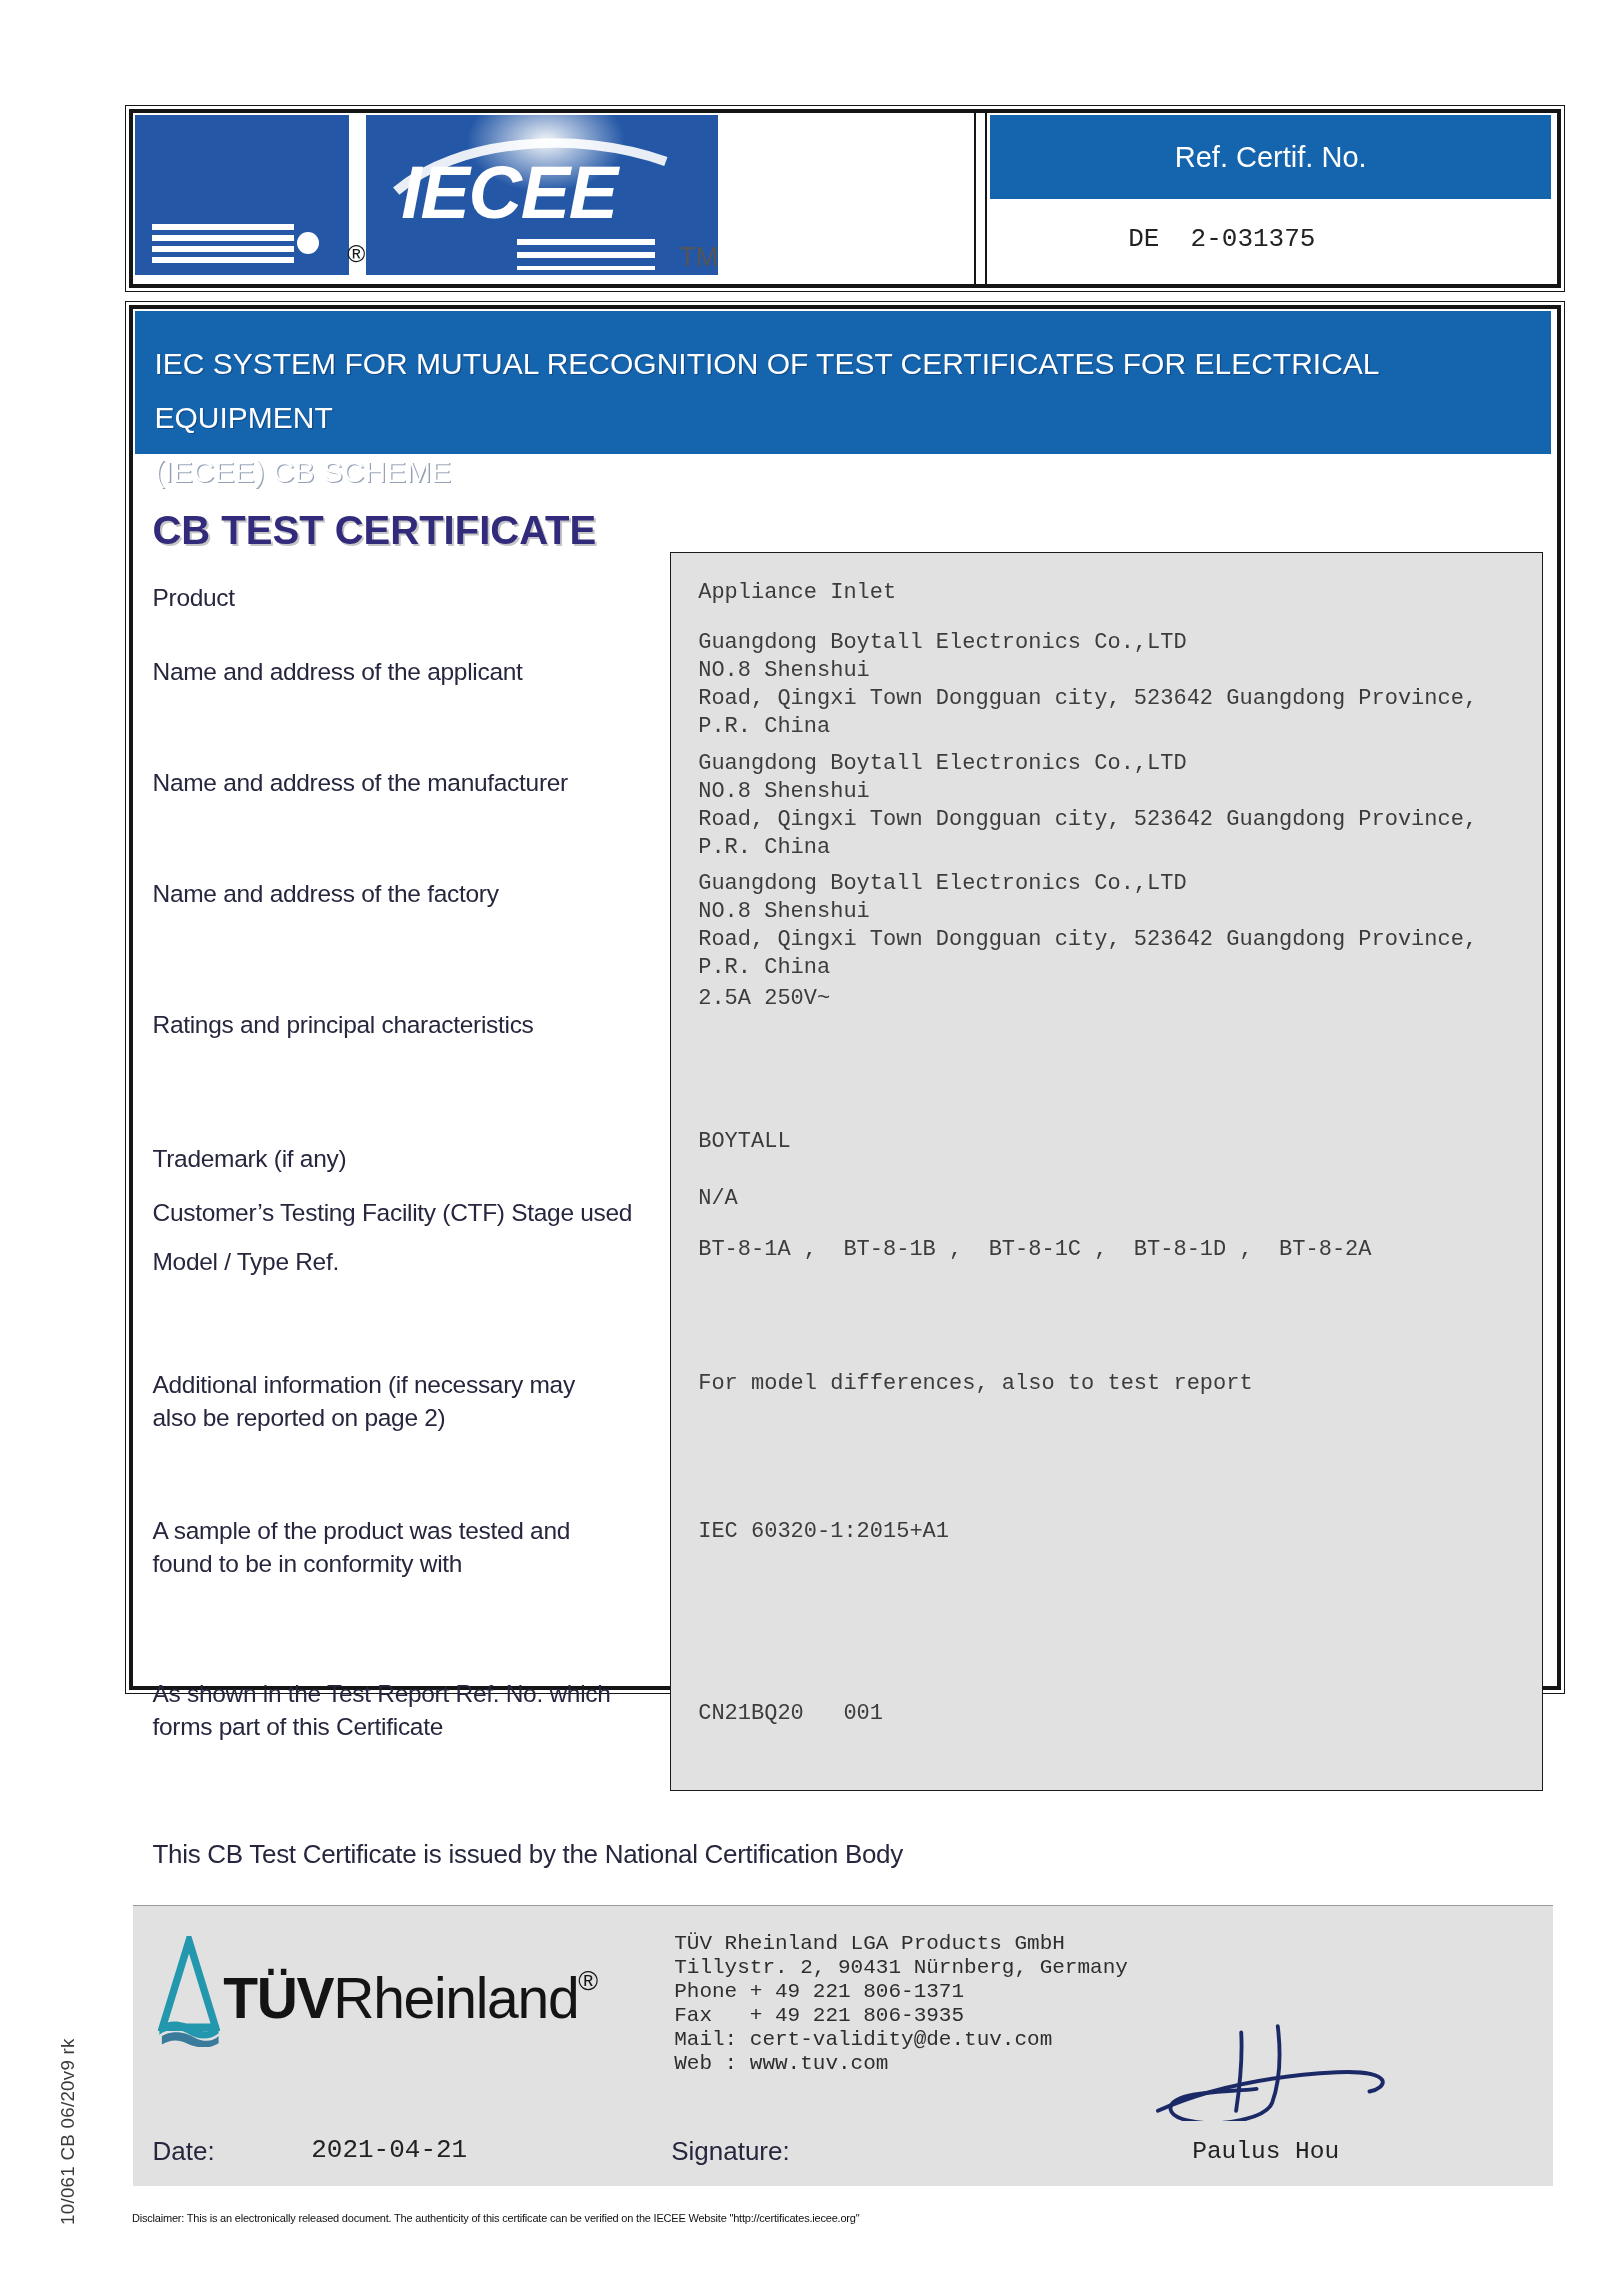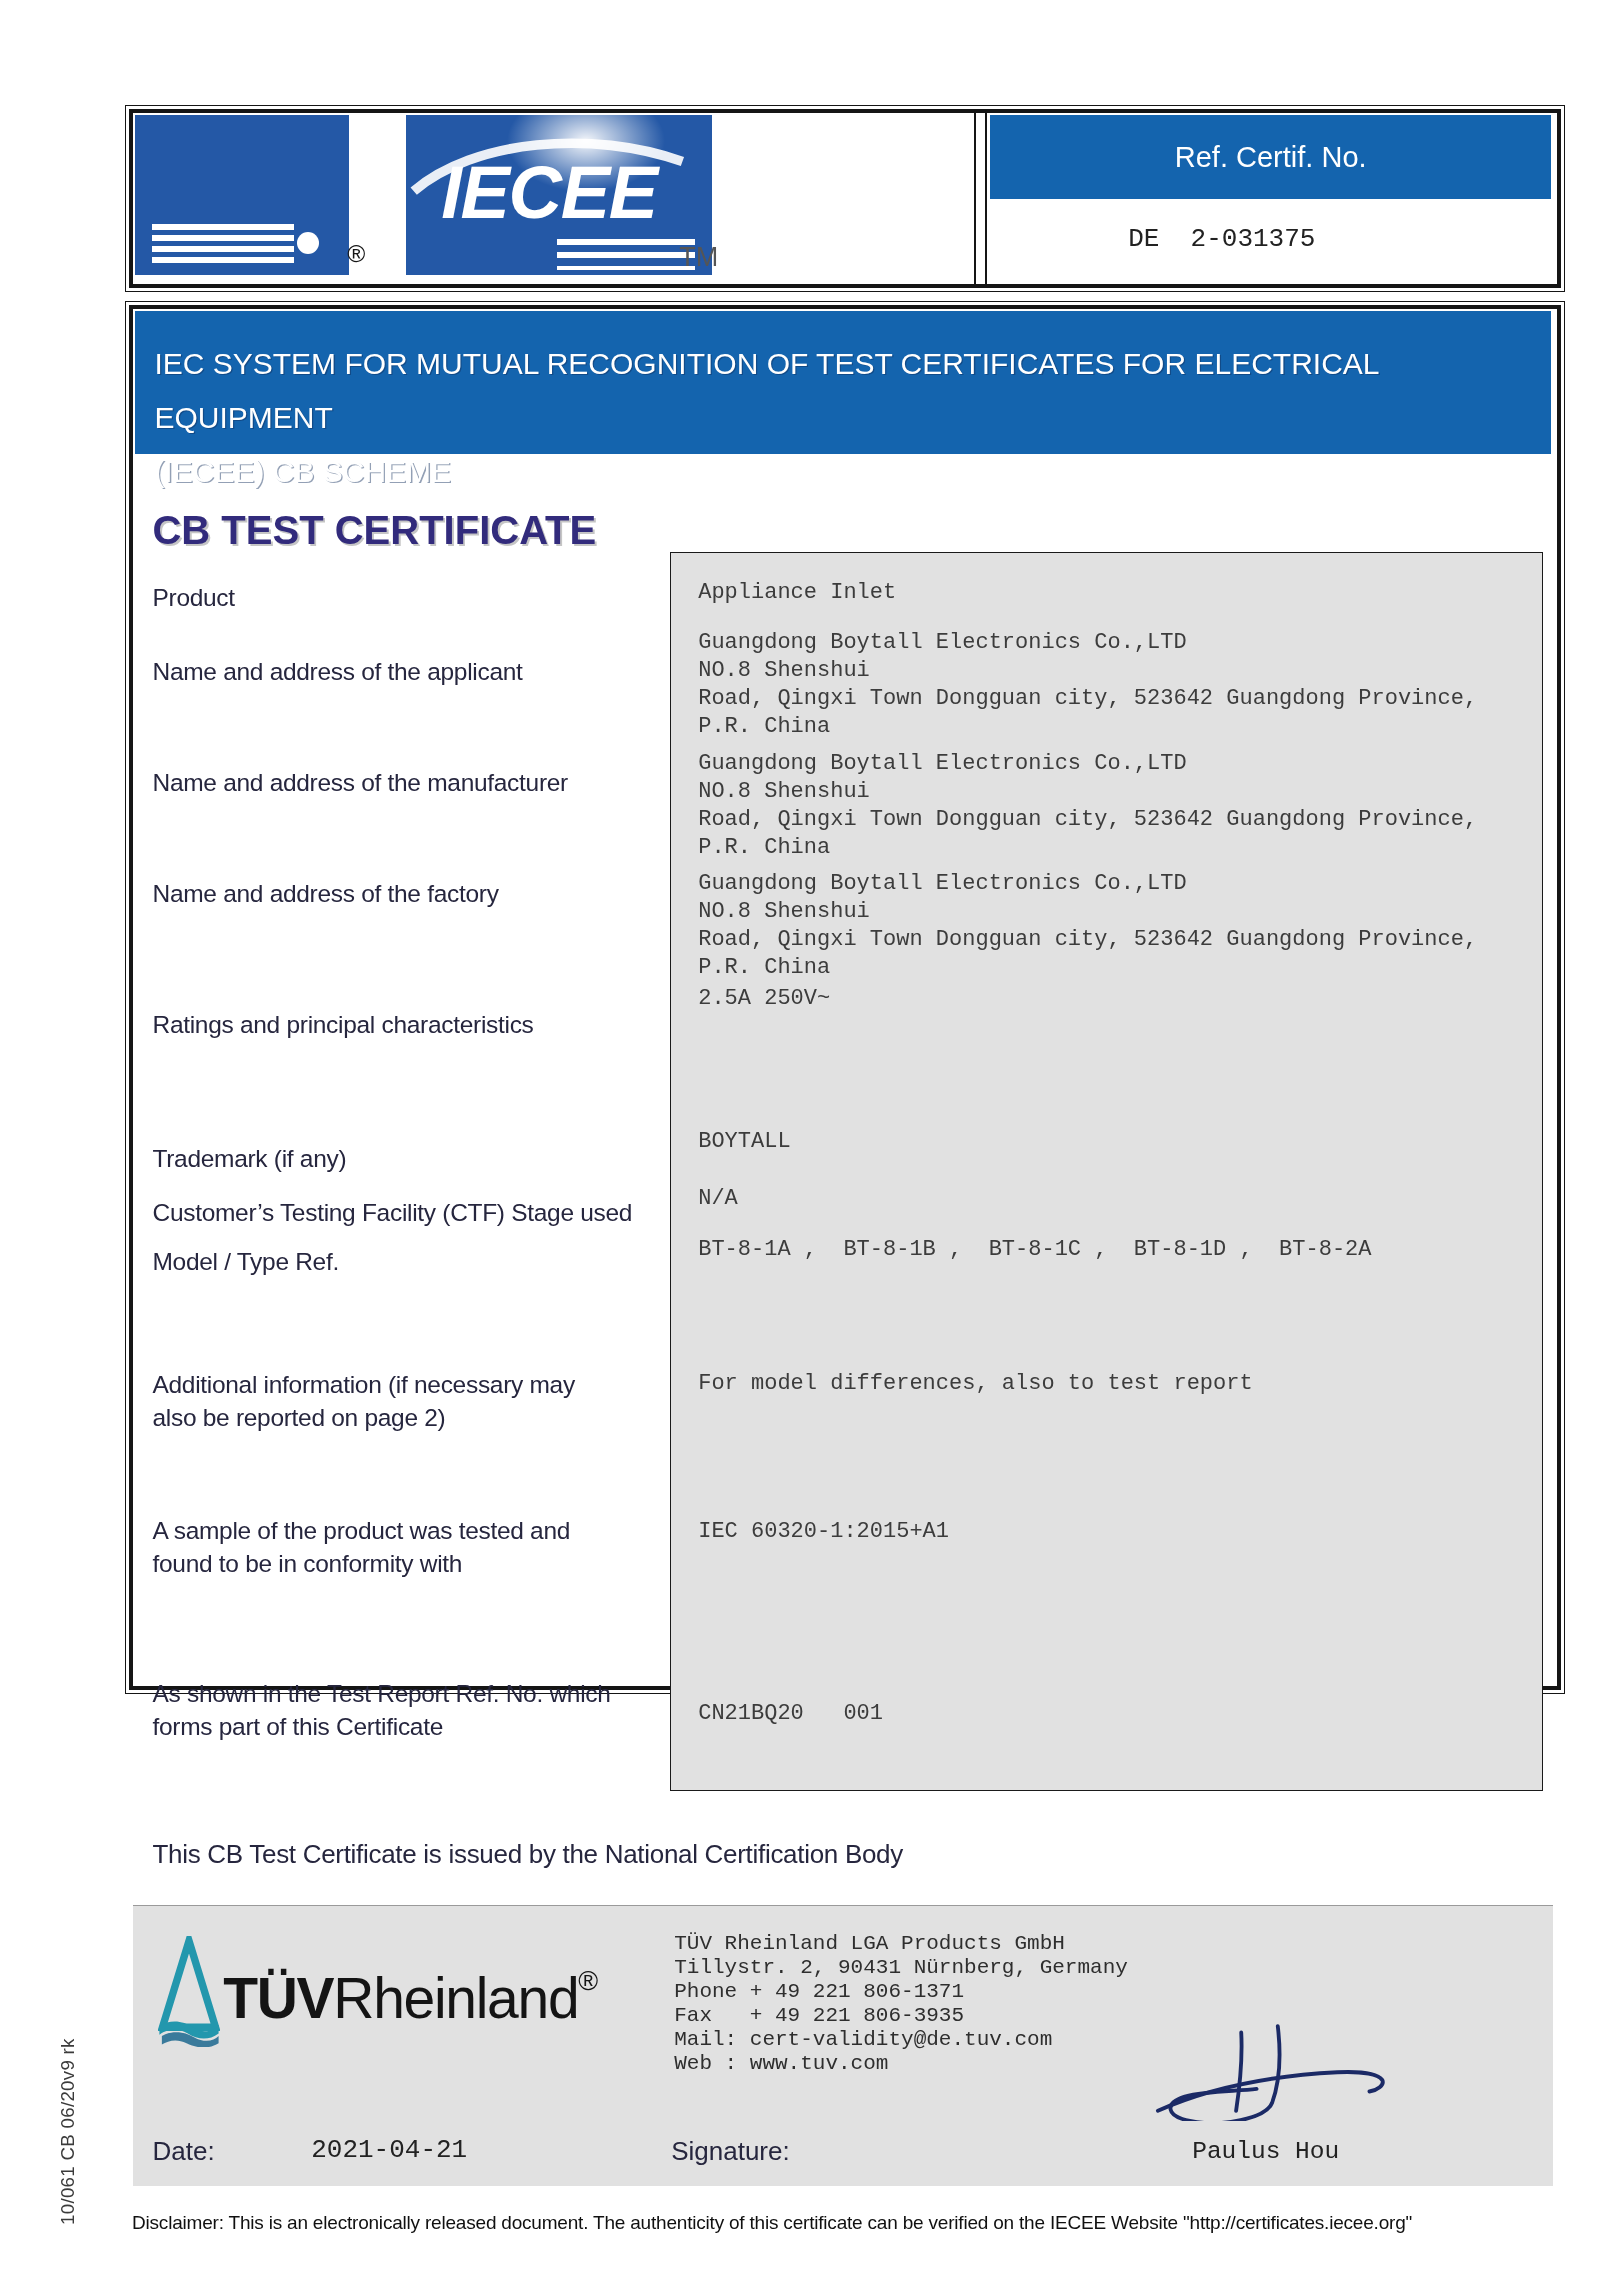--- a/index.html
+++ b/index.html
@@ -18,22 +18,22 @@
   .header-box { left:125px; top:105px; width:1440px; height:187px; }
   .iec-square { position:absolute; left:1.9px; top:1.9px; width:214px; height:160px;
     background: var(--logo_blue,#2458a6); overflow:hidden; }
   .iec-text { position:absolute; left:18px; top:-5.1px; color:#fff; font-size:98px;
     letter-spacing:5.1px; font-weight:400; }
   .iec-bars { position:absolute; left:16.7px; top:109px; width:142px; height:40px;
     background: repeating-linear-gradient(to bottom,#ffffff 0 5.8px, rgba(0,0,0,0) 5.8px 11px); }
   .iec-dot { position:absolute; left:162px; top:117px; width:22px; height:22px;
     border-radius:50%; background:#ffffff; }
   .reg-mark { position:absolute; left:214px; top:127px; font-size:24.5px; color:#161616; }
-  .iecee-square { position:absolute; left:233px; top:1.9px; width:306px; height:160px;
-    background: var(--logo_blue,#2458a6); overflow:hidden;margin-left:40px; }
+  .iecee-square { position:absolute; left:233px; top:1.9px; width:352px; height:160px;
+    background: var(--logo_blue,#2458a6); overflow:hidden; }
   .iecee-glow { position:absolute; left:90px; top:-32px; width:180px; height:116px;
     background: radial-gradient(ellipse at center, rgba(255,255,255,0.95) 0%, rgba(255,255,255,0) 62%); }
   .iecee-swoosh { position:absolute; left:0; top:0; width:100%; height:100%; }
   .iecee-text { position:absolute; left:35px; top:35px; color:#fff; font-size:74px;
     font-style:italic; font-weight:bold; letter-spacing:-1.3px; }
   .iecee-bars { position:absolute; left:151px; top:124px; width:138px; height:31px;
     background: repeating-linear-gradient(to bottom,#ffffff 0 5.8px, rgba(0,0,0,0) 5.8px 13.5px); }
   .tm-mark { position:absolute; left:546px; top:129px; font-size:27px; color:#555; }
   .hdr-divider { position:absolute; left:841px; top:0; width:13px; height:100%;
     border-left:2.6px solid #151515; border-right:2.6px solid #151515; background:#fff; }
@@ -80,21 +80,21 @@
   .sig-name { position:absolute; left:1059px; top:232px; font-family:"Liberation Mono",monospace;
     font-size:24.5px; color:#222; }
   .foot-label { position:absolute; font-size:26px; color: var(--label_navy,#26263e); }
   .date-label { left:19.3px; top:230px; }
   .sig-label { left:538px; top:230px; }
   .date-value { position:absolute; left:178px; top:229px; font-family:"Liberation Mono",monospace;
     font-size:26px; color:#222; }
 
   
   .disclaimer { position:absolute; left:132px; top:2212px; width:1480px;
-    font-size:19px; color:#101010; letter-spacing:-0.2px; }
+    font-size:11px; color:#101010; letter-spacing:-0.2px; }
   .side-code { position:absolute; left:57px; top:2225px; transform:rotate(-90deg);
     transform-origin:0 0; font-size:18.7px; color:#3b3b3b; white-space:nowrap; letter-spacing:0.3px; }
 </style>
 </head>
 <body>
 
 <div class="page">
 
   <div class="dbox header-box">
     <div class="dbox-inner">

